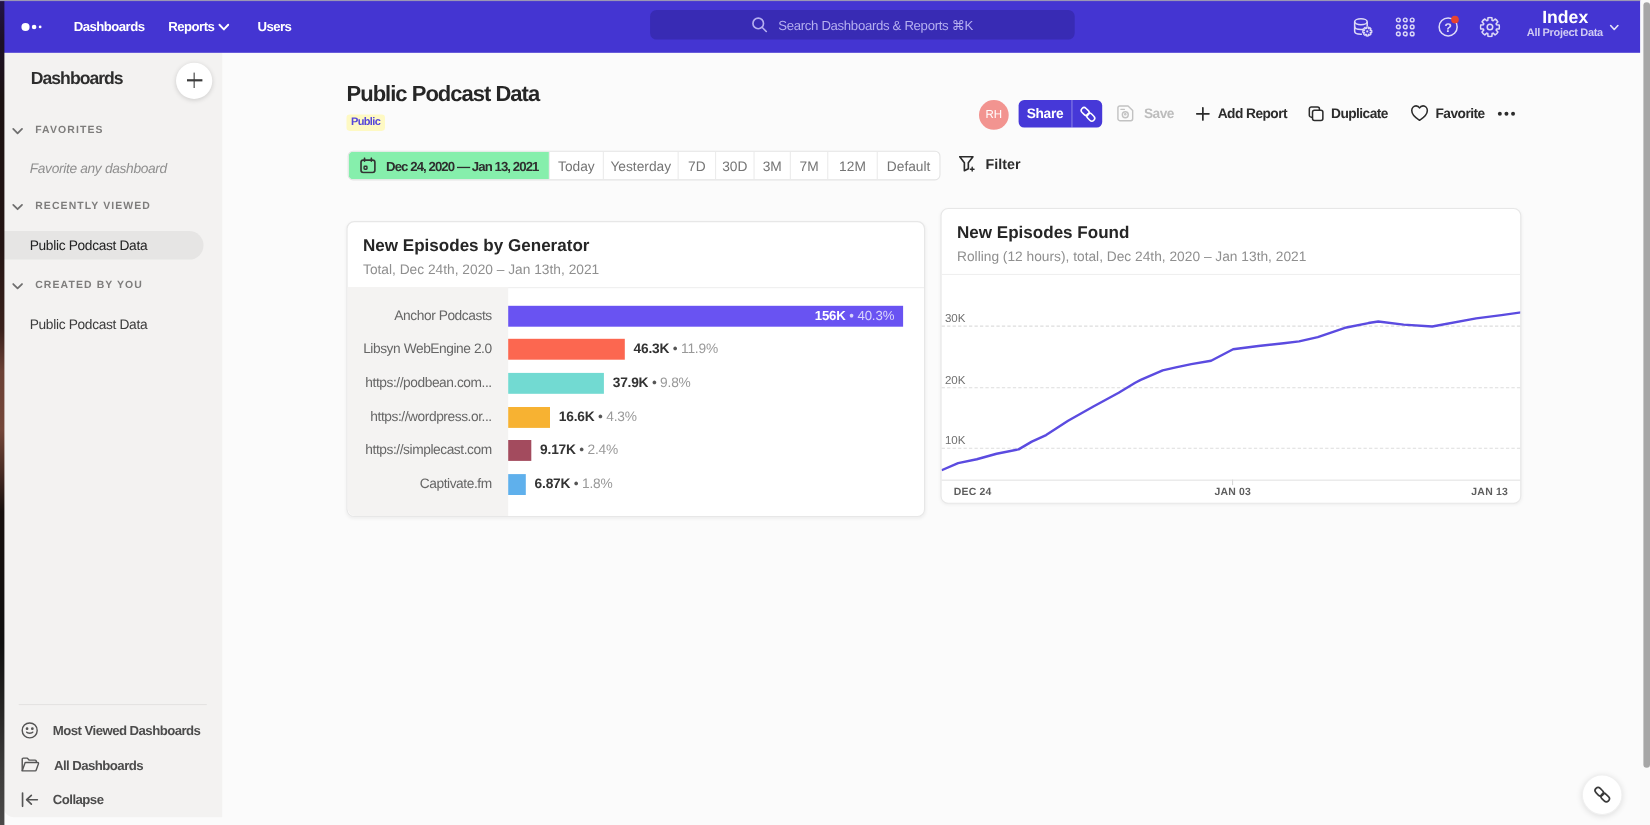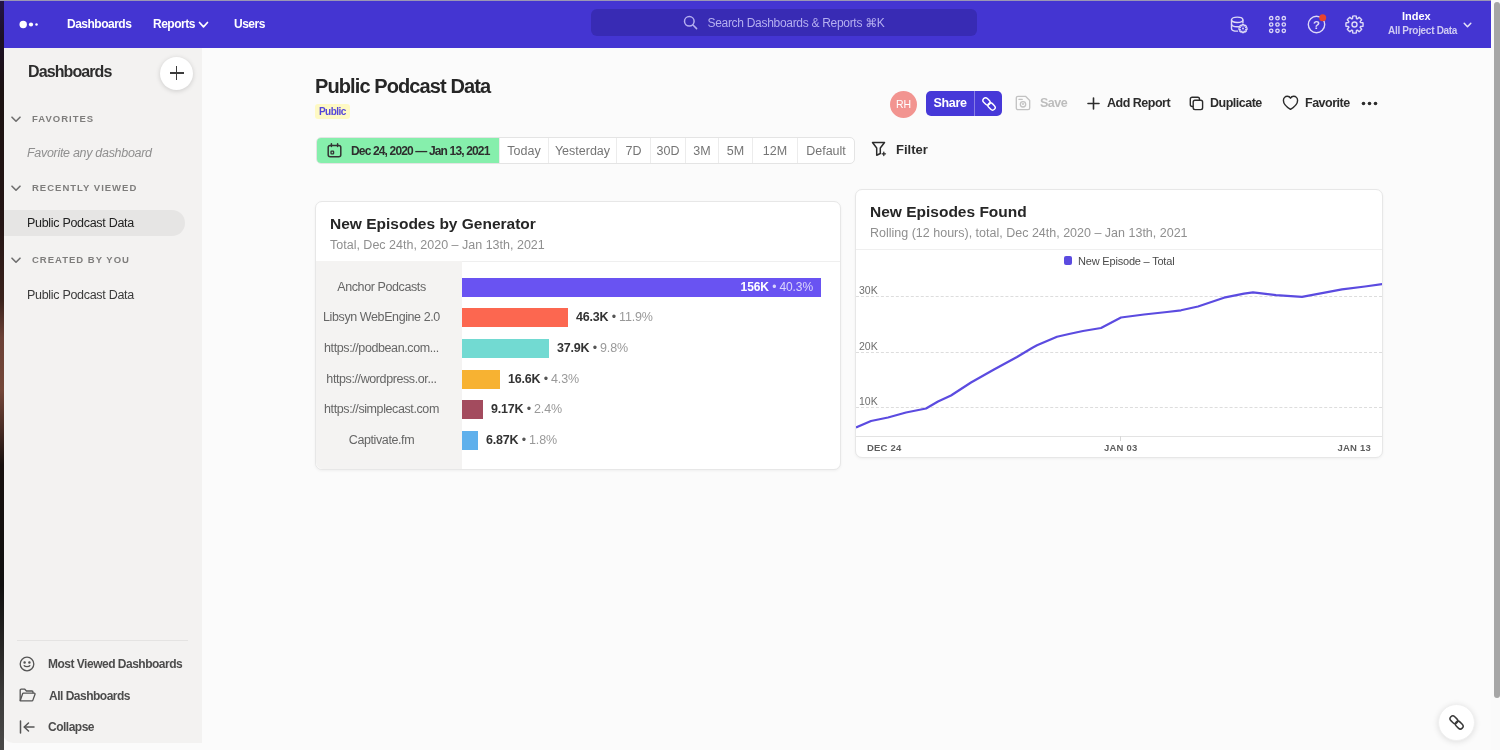--- a/index.html
+++ b/index.html
@@ -12,21 +12,21 @@
 }
 
 #topline { position:absolute; left:0; top:0; width:1491px; height:1px; background:#9b97b4; z-index:60; }
 
 #nav { position:absolute; left:2px; top:0; width:1489px; height:48px; background:#4435d2; z-index:10; }
 .navitem { position:absolute; top:0; height:48px; line-height:48px; color:#fff; font-size:12px; font-weight:700; letter-spacing:-0.5px; }
 #searchbar { position:absolute; left:553px; top:9px; width:386px; height:27px; background:#382bb4; border-radius:6px; color:#b5aff0; font-size:12px; letter-spacing:-0.3px; display:flex; align-items:center; justify-content:center;margin-left:36px; }
 #searchbar svg { margin-right:9px; }
 .nav-ico { position:absolute; top:15px; }
 #proj { position:absolute; left:1386px; color:#fff; }
-#proj .t1 { font-size:11px; font-weight:700; line-height:15px;padding-left:14px; }
+#proj .t1 { font-size:16px; font-weight:700; line-height:15px;padding-left:14px; }
 #proj .t2 { font-size:10px; font-weight:700; color:#cfcaf3; line-height:13px; letter-spacing:-0.3px; }
 
 
 #sidebar { position:absolute; left:3px; top:48px; width:199px; height:695px; background:#f3f2f1; border-bottom-left-radius:10px; }
 #sb-title { position:absolute; left:25px; top:15px; font-size:16px; font-weight:700; color:#2d2d2d; letter-spacing:-0.9px; }
 #sb-plus { position:absolute; left:157px; top:8.5px; width:33px; height:33px; border-radius:50%; background:#fff; box-shadow:0 1px 5px rgba(0,0,0,.16); }
 #sb-plus:before { content:""; position:absolute; left:9.5px; top:15.7px; width:14px; height:1.6px; background:#3c3c3c; }
 #sb-plus:after { content:""; position:absolute; left:15.7px; top:9.5px; width:1.6px; height:14px; background:#3c3c3c; }
 .sb-sec { position:absolute; left:29px; font-size:9.5px; font-weight:700; letter-spacing:1.0px; color:#7e7d7c; }
 .sb-caret { position:absolute; left:8px; }
@@ -60,21 +60,21 @@
 
 .card { position:absolute; top:189px; height:269px; background:#fff; border:1px solid #e7e7e7; border-radius:7px; box-shadow:0 1px 3px rgba(0,0,0,.05); }
 #card1 { left:315px; width:526px;margin-top:12px; }
 #card2 { left:855px; width:528px; }
 .card h3 { position:absolute; left:14px; top:13px; font-size:15.5px; font-weight:700; color:#262626; }
 .card .sub { position:absolute; left:14px; top:36px; font-size:12.5px; color:#8f8f8f; }
 .card .hdiv { position:absolute; left:0; top:58.5px; width:100%; height:1px; background:#efefef; }
 
 
 #gutter { position:absolute; left:0; top:59px; width:145.5px; height:208px; background:#f4f3f2; border-bottom-left-radius:7px; }
-.blabel { position:absolute; width:131px; text-align:center; font-size:12.5px; color:#666; line-height:19px; letter-spacing:-0.4px; }
+.blabel { position:absolute; width:131px; text-align:right; font-size:12.5px; color:#666; line-height:19px; letter-spacing:-0.4px; }
 .bar { position:absolute; left:146px; height:19px; }
 .bval { position:absolute; font-size:12.5px; font-weight:700; color:#333; white-space:nowrap; line-height:19px; letter-spacing:-0.2px; }
 .bval .pct { font-weight:400; color:#999; } .bval .dot { font-weight:400; color:#555; }
 #bar1text { position:absolute; right:8px; top:0; line-height:19px; font-size:12px; font-weight:700; color:#fff; letter-spacing:-0.1px; }
 #bar1text .pct { font-weight:400; color:rgba(255,255,255,.75); }
 
 
 #legend { position:absolute; left:0; top:64.5px; width:100%; display:flex; align-items:center; justify-content:center; font-size:11px; color:#4a4a4a; letter-spacing:-0.2px; }
 #legend .sq { width:8.5px; height:8.5px; background:#5b4be0; border-radius:2px; margin-right:6px; }
 .gline { position:absolute; left:0; width:100%; border-top:1px dashed #ddd; }
@@ -250,21 +250,21 @@
         <path d="M4.4 0.8 V3.6 M10.6 0.8 V3.6" stroke-linecap="round"></path>
         <rect x="4" y="8.2" width="2.6" height="2.6" rx="0.6" stroke-width="1.3"></rect>
       </svg>
     Dec 24, 2020 — Jan 13, 2021
   </div>
   <div class="seg" style="width:49px">Today</div>
   <div class="seg" style="width:68px">Yesterday</div>
   <div class="seg" style="width:34px">7D</div>
   <div class="seg" style="width:35px">30D</div>
   <div class="seg" style="width:33px">3M</div>
-  <div class="seg" style="width:34px">5M</div>
+  <div class="seg" style="width:34px">7M</div>
   <div class="seg" style="width:45px">12M</div>
   <div class="seg" style="flex:1">Default</div>
 </div>
 <div id="filter">
   <svg width="17" height="16" viewBox="0 0 17 16" fill="none" stroke="#2c2c2c" stroke-width="1.5">
       <path d="M1.5 1.5 H13.5 L9.3 7 V12.5 L5.7 14.2 V7 Z" stroke-linejoin="round"></path>
       <path d="M12.8 11.1 V14.5 M11.1 12.8 H14.5" stroke-linecap="round" stroke-width="1.3"></path>
     </svg>
   Filter
 </div>
@@ -292,21 +292,20 @@
   <div class="bval" style="left:241px;top:137px">37.9K <span class="dot">•</span> <span class="pct">9.8%</span></div>
   <div class="bval" style="left:192px;top:167.5px">16.6K <span class="dot">•</span> <span class="pct">4.3%</span></div>
   <div class="bval" style="left:175px;top:198px">9.17K <span class="dot">•</span> <span class="pct">2.4%</span></div>
   <div class="bval" style="left:170px;top:229px">6.87K <span class="dot">•</span> <span class="pct">1.8%</span></div>
 </div>
 
 <div class="card" id="card2">
   <h3>New Episodes Found</h3>
   <div class="sub">Rolling (12 hours), total, Dec 24th, 2020 – Jan 13th, 2021</div>
   <div class="hdiv"></div>
-  <div id="legend"><span class="sq"></span>New Episode – Total</div>
   <div class="gline" style="top:106px"></div>
   <div class="gline" style="top:161.5px"></div>
   <div class="gline" style="top:217px"></div>
   <div class="glabel" style="top:94px">30K</div>
   <div class="glabel" style="top:149.5px">20K</div>
   <div class="glabel" style="top:205px">10K</div>
   <div id="xaxis"></div>
   <div id="xtick"></div>
   <div class="xlabel" style="left:11px">DEC 24</div>
   <div class="xlabel" style="left:248px">JAN 03</div>

